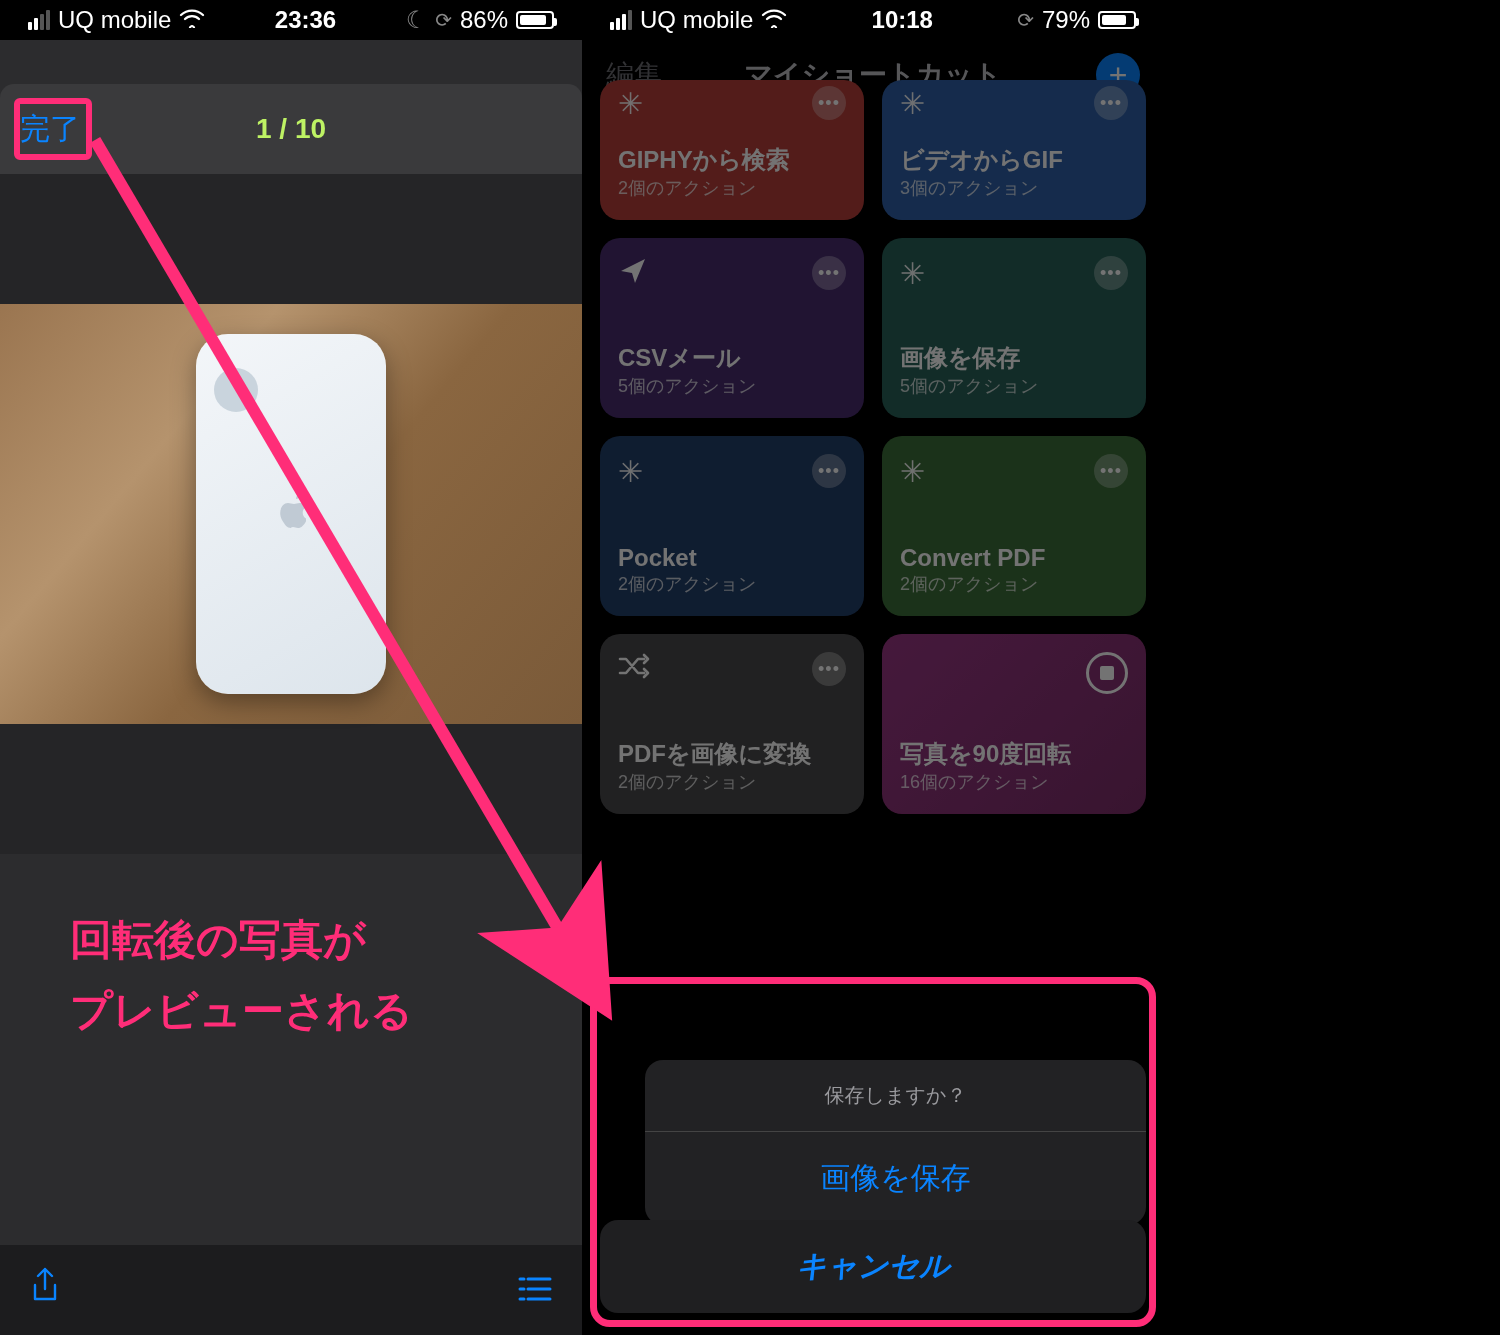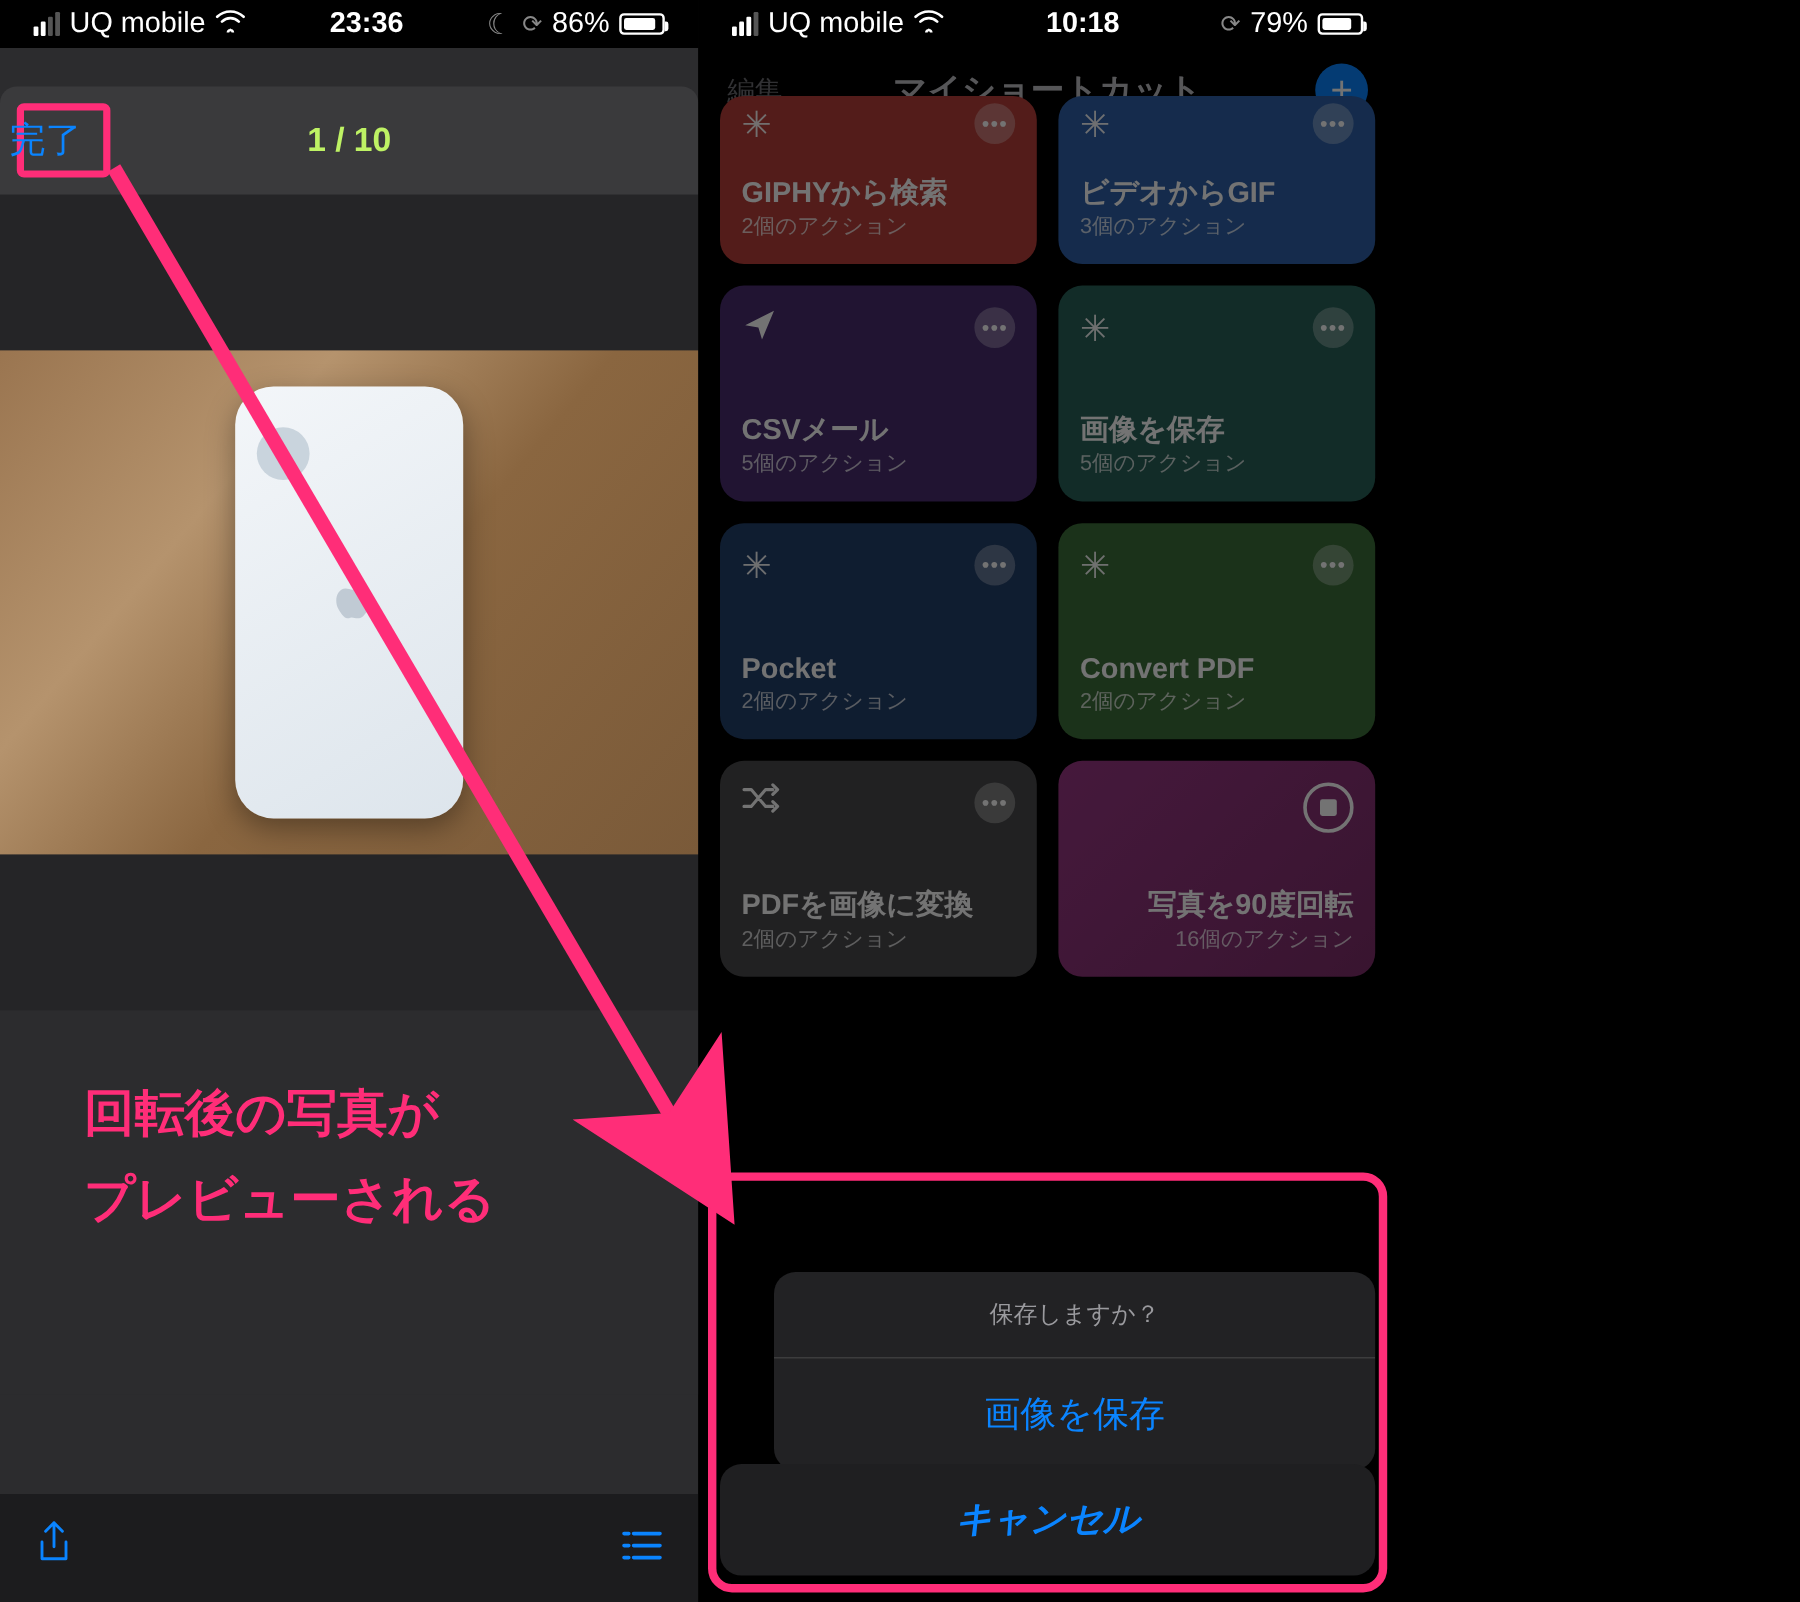--- a/index.html
+++ b/index.html
@@ -54,24 +54,24 @@
   }
   .battery-fill { background: #fff; height: 100%; border-radius: 2px; }
 
   
   .left-bg { background: #2c2c2e; }
   .preview-header {
     height: 90px;
     background: #3a3a3c;
     display: flex;
     align-items: center;
-    padding: 0 8px;
+    padding: 0 20px;
     position: relative;
     border-radius: 14px 14px 0 0;
-    margin-top: 32px;
+    margin-top: 44px;
   }
   .done-btn {
     color: #0a84ff;
     font-size: 30px;
     font-weight: 400;
     position: relative;
     z-index: 5;
   }
   .done-highlight {
     position: absolute;
@@ -153,21 +153,21 @@
   
   .right-bg { background: #000; }
   .shortcuts-header {
     height: 70px;
     display: flex;
     align-items: center;
     justify-content: space-between;
     padding: 0 24px;
     position: relative;
   }
-  .edit-label { color: #6e6e73; font-size: 23px; }
+  .edit-label { color: #6e6e73; font-size: 28px; }
   .sc-title {
     color: #bfbfc4;
     font-size: 28px;
     font-weight: 600;
     position: absolute;
     left: 50%;
     transform: translateX(-50%);
   }
   .add-btn {
     width: 44px; height: 44px; border-radius: 50%;
@@ -211,21 +211,21 @@
   .card.partial-top { height: 140px; padding-top: 0; margin-top: -30px; }
   .card.partial-top .card-top-row { margin-top: 6px; }
 
   .c-red { background: #b83f3a; }
   .c-blue { background: #3061a8; }
   .c-purple { background: #492d70; }
   .c-teal { background: #286259; }
   .c-navy { background: #23406b; }
   .c-green { background: #3d6f3a; }
   .c-grey { background: #4a4a4c; }
-  .c-pink { background: linear-gradient(135deg,#9a3785,#7d2e6a); text-align: right; }
+  .c-pink { background: linear-gradient(135deg,#9a3785,#7d2e6a); }
 
   .stop-circle {
     width: 42px; height: 42px; border-radius: 50%;
     border: 3px solid #fff; display:flex; align-items:center; justify-content:center;
   }
   .stop-sq { width: 14px; height: 14px; background:#fff; border-radius:2px; }
 
   
   .sheet-highlight {
     position: absolute;

